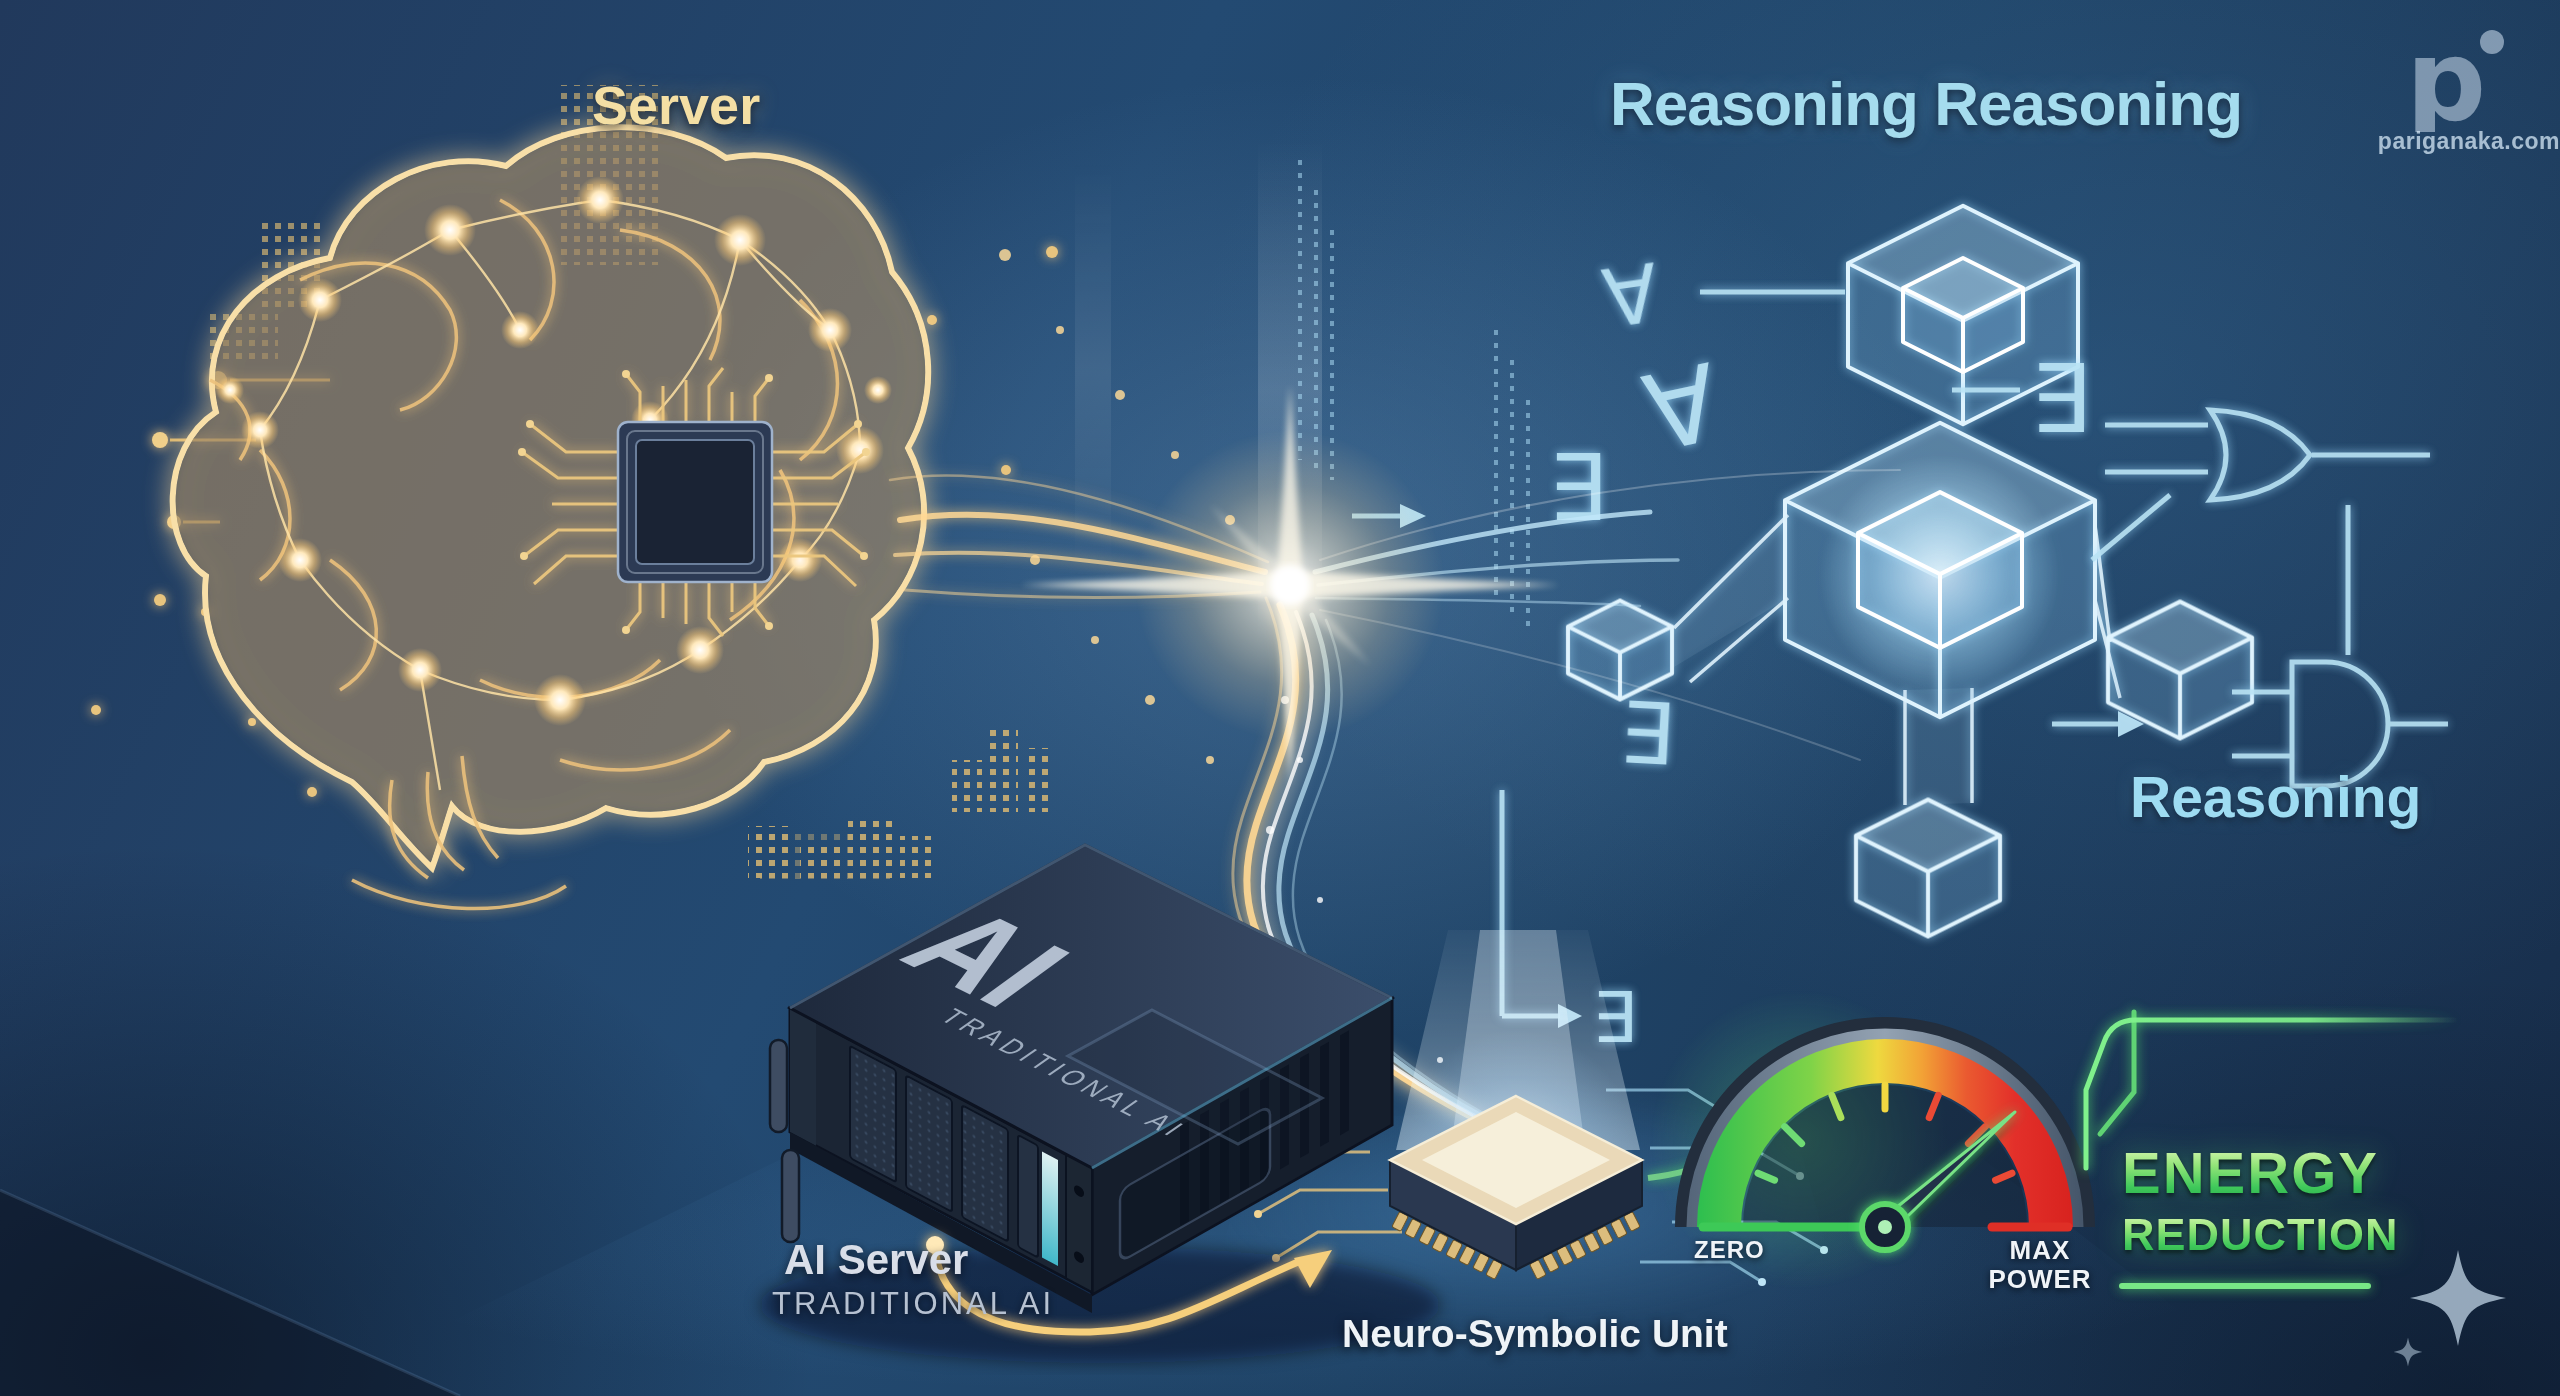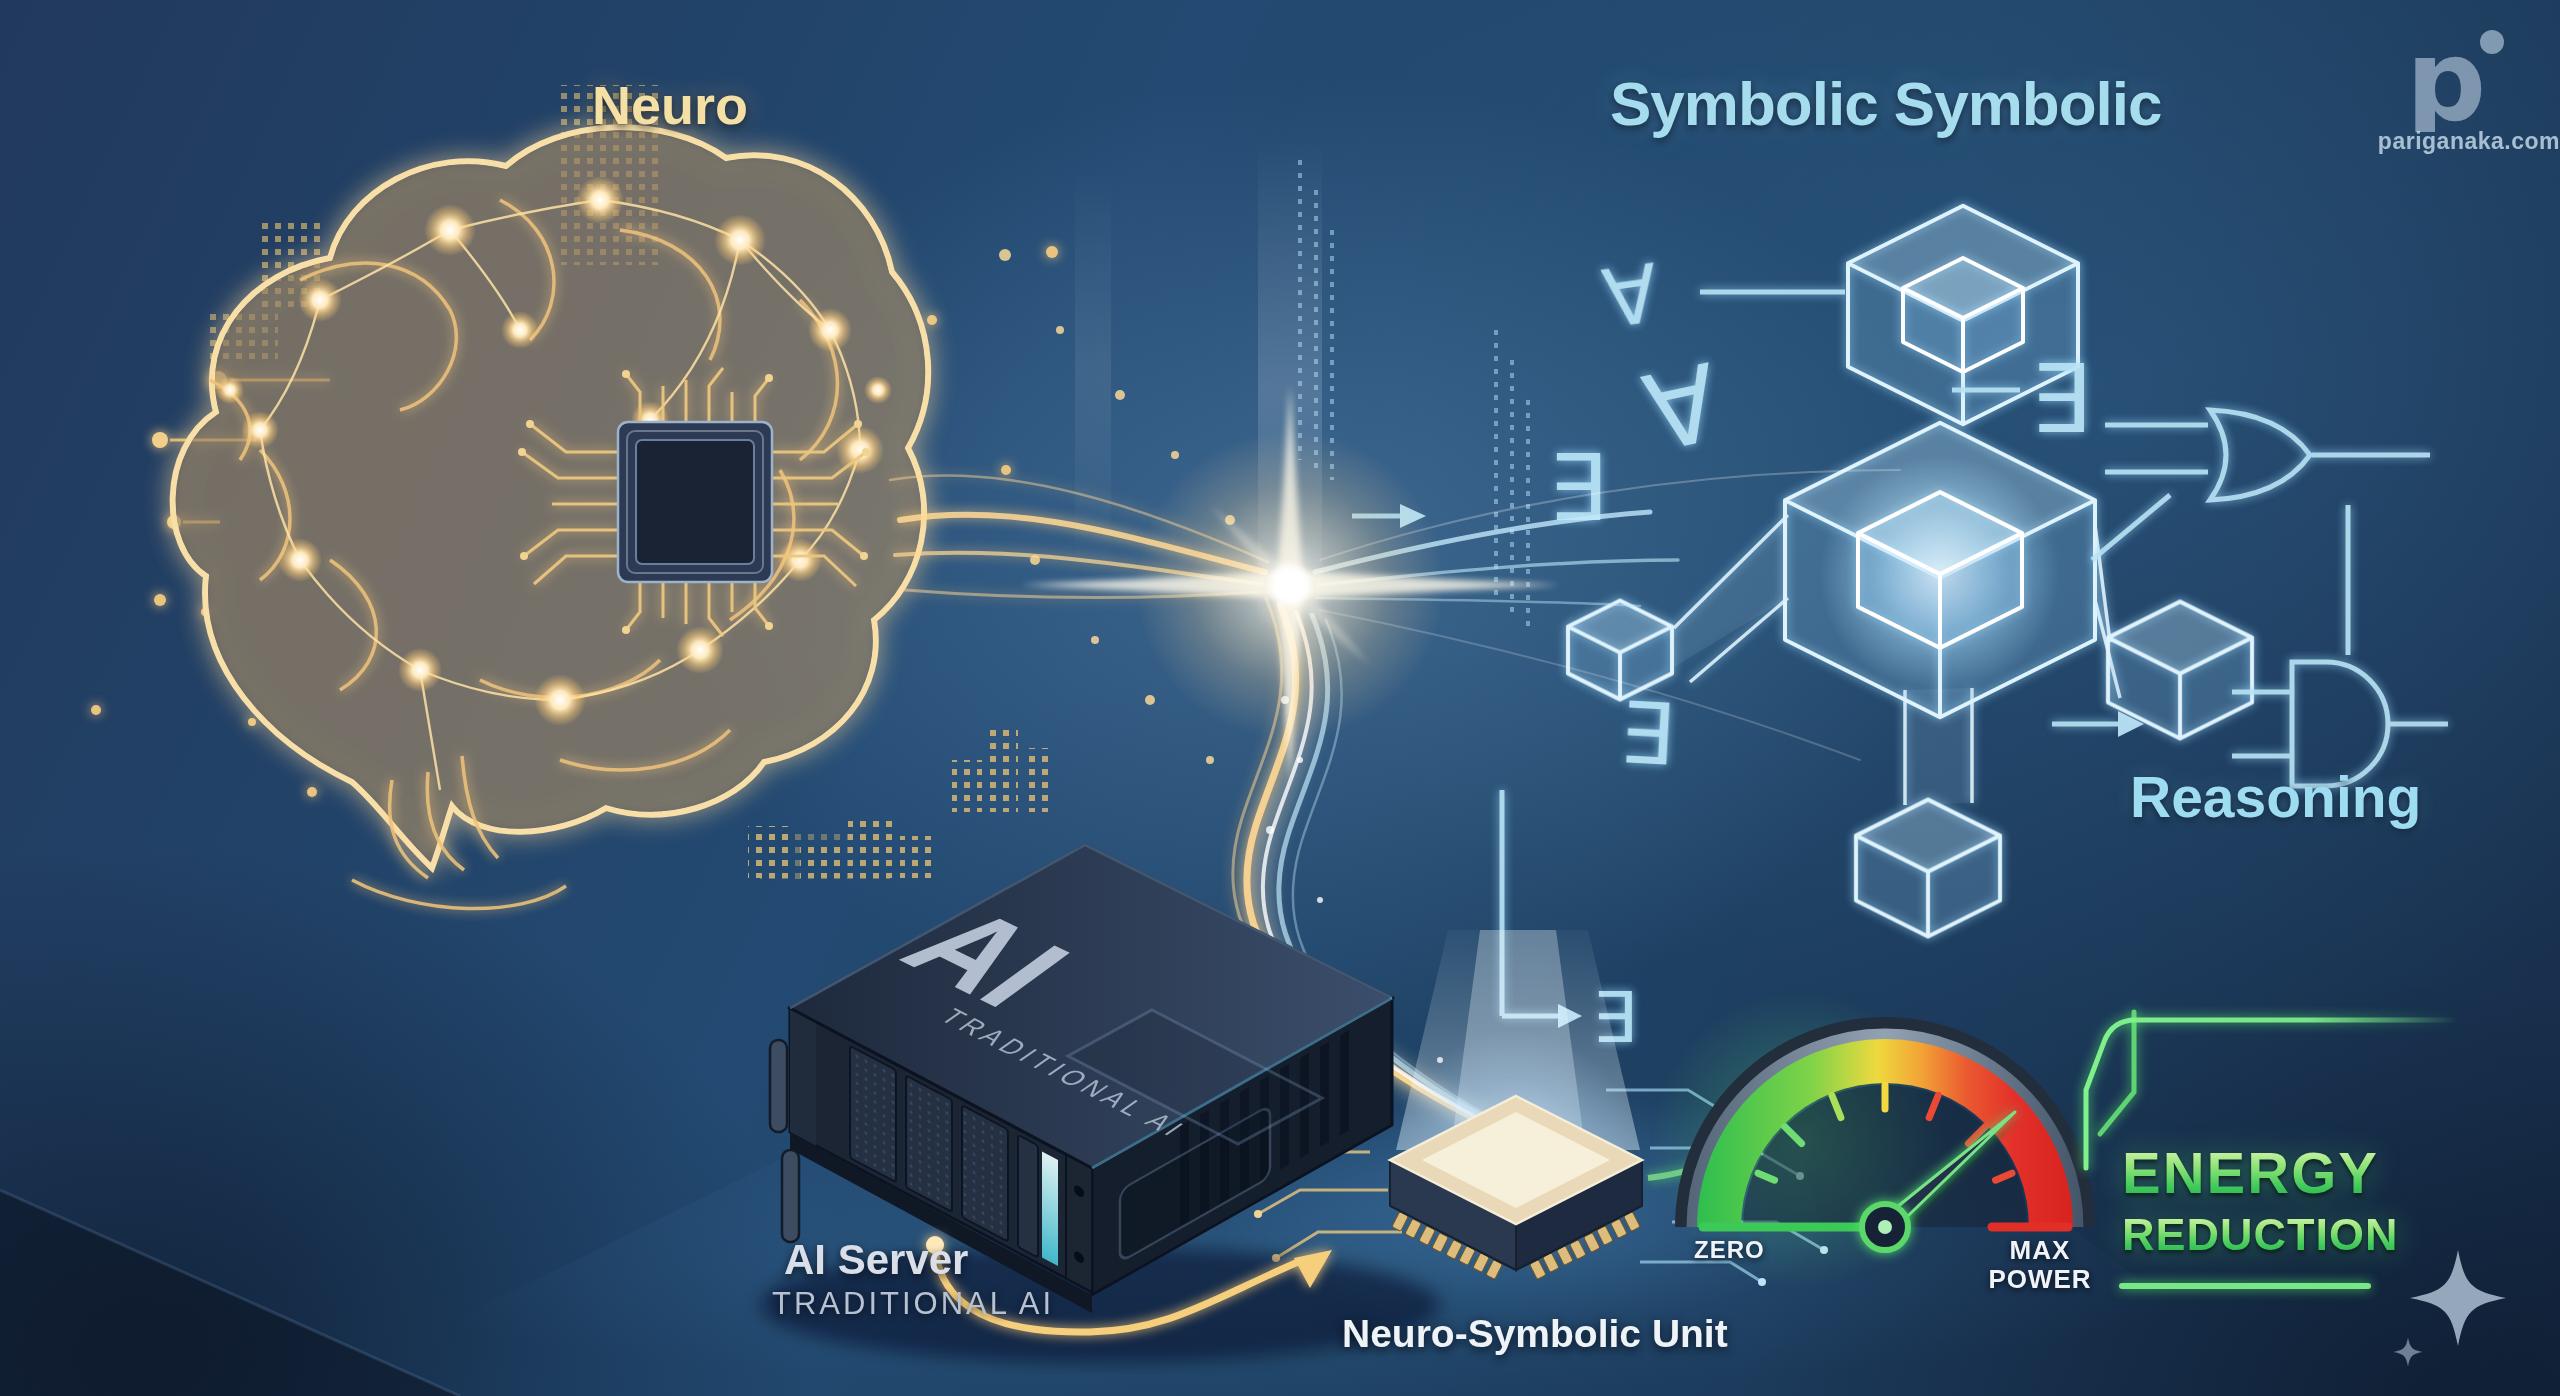--- a/index.html
+++ b/index.html
@@ -555,22 +555,22 @@
     <path d="M2134,1012 V1092 L2100,1134" fill="none" stroke="#66e077" stroke-width="5" stroke-linecap="round" opacity="0.9"></path>
     <path d="M2455,1020 H2136 Q2112,1020 2104,1042 L2086,1090 V1168" fill="none" stroke="url(#frameFade)" stroke-width="5" stroke-linecap="round"></path>
     <line x1="2122" y1="1286" x2="2368" y2="1286" stroke="#7ef08a" stroke-width="6" stroke-linecap="round" opacity="0.95"></line>
   </g>
   <g fill="#9db0c2" opacity="0.95">
     <path transform="translate(2458,1298)" d="M0,-48 C7,-13 13,-7 48,0 C13,7 7,13 0,48 C-7,13 -13,7 -48,0 C-13,-7 -7,-13 0,-48 Z"></path>
     <path transform="translate(2408,1352) scale(0.3)" d="M0,-48 C7,-13 13,-7 48,0 C13,7 7,13 0,48 C-7,13 -13,7 -48,0 C-13,-7 -7,-13 0,-48 Z" opacity="0.7"></path>
   </g>
 </svg>
 
-<div class="txt neuro-title">Neuro</div>
-<div class="txt symbolic-title">Symbolic Symbolic</div>
+<div class="txt neuro-title">Server</div>
+<div class="txt symbolic-title">Reasoning Reasoning</div>
 
 <div class="logo-box">
   <svg width="120" height="112" viewBox="0 0 120 112">
     <text x="10" y="100" font-family="DejaVu Sans, sans-serif" font-size="112" font-weight="700" fill="rgba(212,228,244,0.52)">p</text>
     <circle cx="96" cy="22" r="12" fill="rgba(212,228,244,0.55)"></circle>
   </svg>
 </div>
 <div class="txt site-label">pariganaka.com</div>
 
 <div class="txt side-heading">

